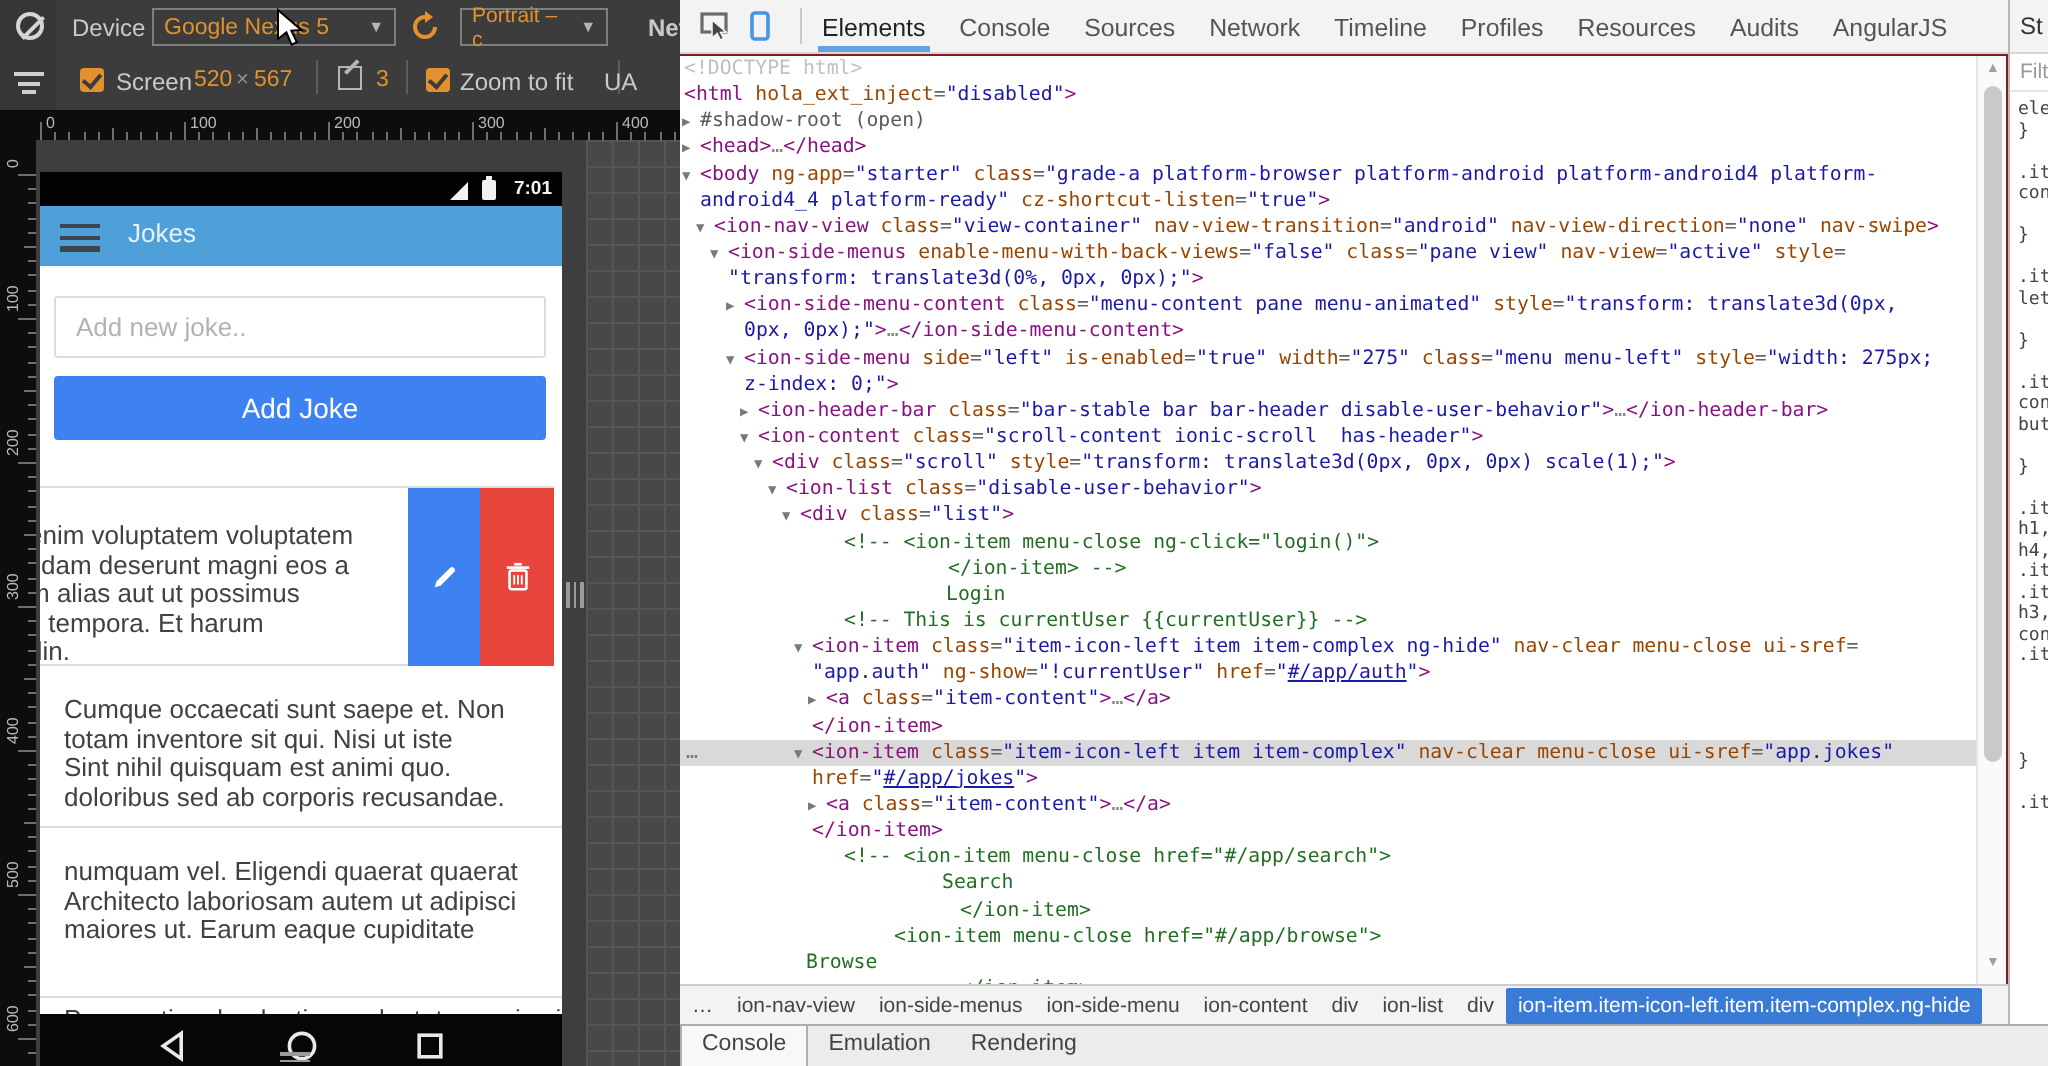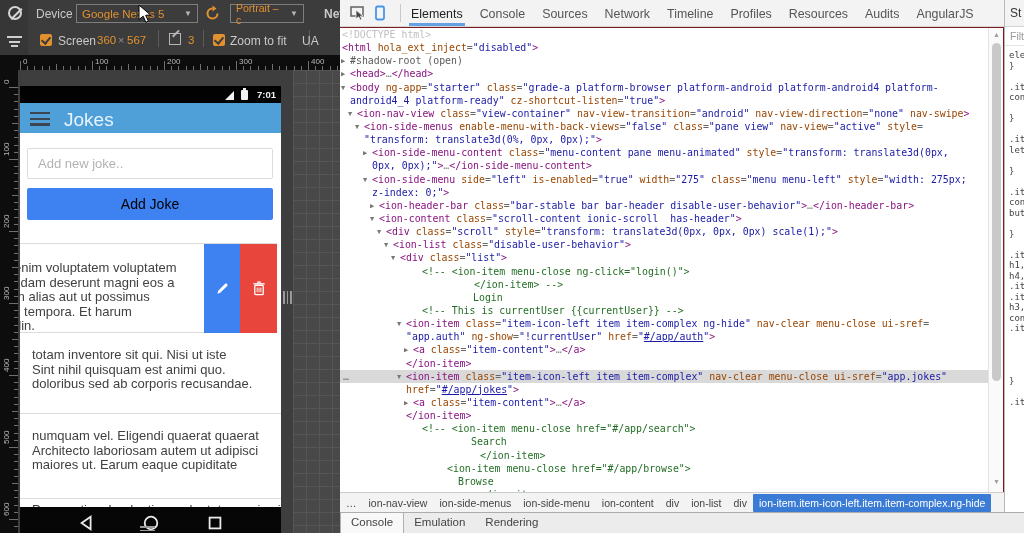--- a/index.html
+++ b/index.html
@@ -46,25 +46,25 @@
   
   #phone { position:absolute; left:2px; top:16px; width:224px; height:453px; }
   .p-status { position:absolute; left:0; top:0; width:261px; height:17px; background:#020202; }
   .p-time { position:absolute; right:5px; top:3px; color:#f2f2f2; font-size:9.5px; font-weight:bold; }
   .sig-icon { position:absolute; right:47px; top:5px; width:0; height:0; border-left:9px solid transparent; border-bottom:9px solid #f2f2f2; }
   .bat-icon { position:absolute; right:33px; top:4px; width:7px; height:10px; background:#f2f2f2; border-radius:1px; }
   .bat-icon::before { content:""; position:absolute; left:2px; top:-2px; width:3px; height:2px; background:#f2f2f2; }
   .p-header { position:absolute; left:0; top:17px; width:261px; height:30px; }
   .burger { position:absolute; left:10px; top:9px; width:20px; }
   .burger i { display:block; height:2.4px; background:#3d4550; margin-bottom:3.2px; }
-  .p-title { position:absolute; left:44px; top:6px; font-size:19px; color:#e6f3fc; }
+  .p-title { position:absolute; left:44px; top:6px; font-size:13px; color:#e6f3fc; }
   .p-content { position:absolute; left:0; top:47px; width:261px; height:374px; background:#fff; overflow:hidden; }
   .joke-input { position:absolute; left:7px; top:15px; width:246px; height:31px; border:1px solid #dcdcdc; border-radius:2px; padding:0 10px; font-size:13px; color:#444; outline:none; font-family:"Liberation Sans",sans-serif; }
   .joke-input::placeholder { color:#b2b2b2; }
-  .add-btn { position:absolute; left:7px; top:55px; width:246px; height:32px; border-radius:2px; color:#000000; font-size:14px; display:flex; align-items:center; justify-content:center; cursor:pointer; }
+  .add-btn { position:absolute; left:7px; top:55px; width:246px; height:32px; border-radius:2px; color:#ffffff; font-size:14px; display:flex; align-items:center; justify-content:center; cursor:pointer; }
   .joke-item { position:absolute; left:0; width:261px; background:#fff; border-bottom:1px solid #dcdcdc; color:#414141; font-size:13px; line-height:14.5px; }
   .joke-item .jl { white-space:nowrap; }
   .p-nav { position:absolute; left:0; top:421px; width:261px; height:32px; background:#060606; display:flex; align-items:center; justify-content:center; gap:46px; }
   .p-nav svg { display:block; }
 
   
   #dt { left:340px; top:0; width:684px; height:533px; background:#7f1d1d; }
   #dt-tabbar { position:absolute; left:0; top:0; width:684px; height:27px; background:#f3f3f3; border-bottom:1px solid #d6d6d6; display:flex; align-items:center; }
   .dt-icon { width:16px; height:16px; margin-left:10px; position:relative; }
   .dt-tab-sep { width:1px; height:18px; background:#c9c9c9; margin:0 10px 0 12px; }
@@ -126,21 +126,21 @@
       <path d="M8.5 0.5 L12.5 3.5 L8.5 6.5 Z" fill="#e2912e"></path>
     </svg>
     <div class="tb-select abs" style="left:230px; top:4px; width:74px;">
       <span class="tb-orange" style="font-size:10.5px;">Portrait – c</span>
       <span class="caret">▼</span>
     </div>
     <span class="tb-lbl abs" style="left:324px; top:7px; font-weight:bold;">Net</span>
 
     <div class="checkbox" style="left:40px; top:34px;"></div>
     <span class="tb-lbl abs" style="left:58px; top:34px;">Screen</span>
-    <span class="tb-orange abs" style="left:97px; top:34px;">360</span>
+    <span class="tb-orange abs" style="left:97px; top:34px;">520</span>
     <span class="tb-dim abs" style="left:118px; top:34px;">×</span>
     <span class="tb-orange abs" style="left:127px; top:34px;">567</span>
     <div class="vsep" style="left:158px; top:30px;"></div>
     <div class="dpr-icon" style="left:169px; top:33px;"></div>
     <span class="tb-orange abs" style="left:188px; top:34px;">3</span>
     <div class="vsep" style="left:203px; top:30px;"></div>
     <div class="checkbox" style="left:213px; top:34px;"></div>
     <span class="tb-lbl abs" style="left:230px; top:34px;">Zoom to fit</span>
     <div class="vsep" style="left:309px; top:30px;"></div>
     <span class="tb-lbl abs" style="left:302px; top:34px;">UA</span>
@@ -310,20 +310,21 @@
                   <line x1="1" y1="3" x2="13" y2="3" stroke="#fff" stroke-width="1.4"></line>
                   <line x1="5" y1="1.2" x2="9" y2="1.2" stroke="#fff" stroke-width="1.4"></line>
                   <line x1="5" y1="7" x2="5" y2="12" stroke="#fff" stroke-width="1"></line>
                   <line x1="7" y1="7" x2="7" y2="12" stroke="#fff" stroke-width="1"></line>
                   <line x1="9" y1="7" x2="9" y2="12" stroke="#fff" stroke-width="1"></line>
                 </svg>
               </div>
             </div>
             <div class="joke-item" style="top: 200px; height: 81px;">
               <div style="padding-top: 15px; overflow: hidden; padding-left: 12px;">
+                <div class="jl">Cumque occaecati sunt saepe et. Non</div>
                 <div class="jl">totam inventore sit qui. Nisi ut iste</div>
                 <div class="jl">Sint nihil quisquam est animi quo.</div>
                 <div class="jl">doloribus sed ab corporis recusandae.</div>
               </div>
             </div>
             <div class="joke-item" style="top: 281px; height: 85px;">
               <div style="padding-top: 15px; overflow: hidden; padding-left: 12px;">
                 <div class="jl">numquam vel. Eligendi quaerat quaerat</div>
                 <div class="jl">Architecto laboriosam autem ut adipisci</div>
                 <div class="jl">maiores ut. Earum eaque cupiditate</div>
@@ -409,21 +410,21 @@
         <div class="tl" style="padding-left: 73px;"><span class="arr" style="left: 64px;">▶</span><span class="c-t">&lt;a</span><span class="c-a"> class</span><span class="c-p">=</span><span class="c-v">"item-content"</span><span class="c-t">&gt;</span><span class="c-e">…</span><span class="c-t">&lt;/a&gt;</span></div>
         <div class="tl" style="padding-left: 66px;"><span class="c-t">&lt;/ion-item&gt;</span></div>
         <div class="tl sel" style="padding-left: 66px;"><span class="selmark">…</span><span class="arr" style="left: 57px;">▼</span><span class="c-t">&lt;ion-item</span><span class="c-a"> class</span><span class="c-p">=</span><span class="c-v">"item-icon-left item item-complex"</span><span class="c-a"> nav-clear</span><span class="c-a"> menu-close</span><span class="c-a"> ui-sref</span><span class="c-p">=</span><span class="c-v">"app.jokes"</span></div>
         <div class="tl" style="padding-left: 66px;"><span class="c-a">href</span><span class="c-p">=</span><span class="c-v">"</span><span class="c-l">#/app/jokes</span><span class="c-v">"</span><span class="c-t">&gt;</span></div>
         <div class="tl" style="padding-left: 73px;"><span class="arr" style="left: 64px;">▶</span><span class="c-t">&lt;a</span><span class="c-a"> class</span><span class="c-p">=</span><span class="c-v">"item-content"</span><span class="c-t">&gt;</span><span class="c-e">…</span><span class="c-t">&lt;/a&gt;</span></div>
         <div class="tl" style="padding-left: 66px;"><span class="c-t">&lt;/ion-item&gt;</span></div>
         <div class="tl" style="padding-left: 82px;"><span class="c-c">&lt;!-- &lt;ion-item menu-close href="#/app/search"&gt;</span></div>
         <div class="tl" style="padding-left: 131px;"><span class="c-c">Search</span></div>
         <div class="tl" style="padding-left: 140px;"><span class="c-c">&lt;/ion-item&gt;</span></div>
         <div class="tl" style="padding-left: 107px;"><span class="c-c">&lt;ion-item menu-close href="#/app/browse"&gt;</span></div>
-        <div class="tl" style="padding-left: 118px;"><span class="c-c">Browse</span></div>
+        <div class="tl" style="padding-left: 63px;"><span class="c-c">Browse</span></div>
         <div class="tl" style="padding-left: 140px;"><span class="c-c">&lt;/ion-item&gt;</span></div>
       </div>
     <div id="dt-scroll">
       <div class="up">▲</div>
       <div class="thumb"></div>
       <div class="down">▼</div>
     </div>
     <div id="dt-styles">
       <div class="st-head">St</div>
       <div class="st-filter">Filt</div>

